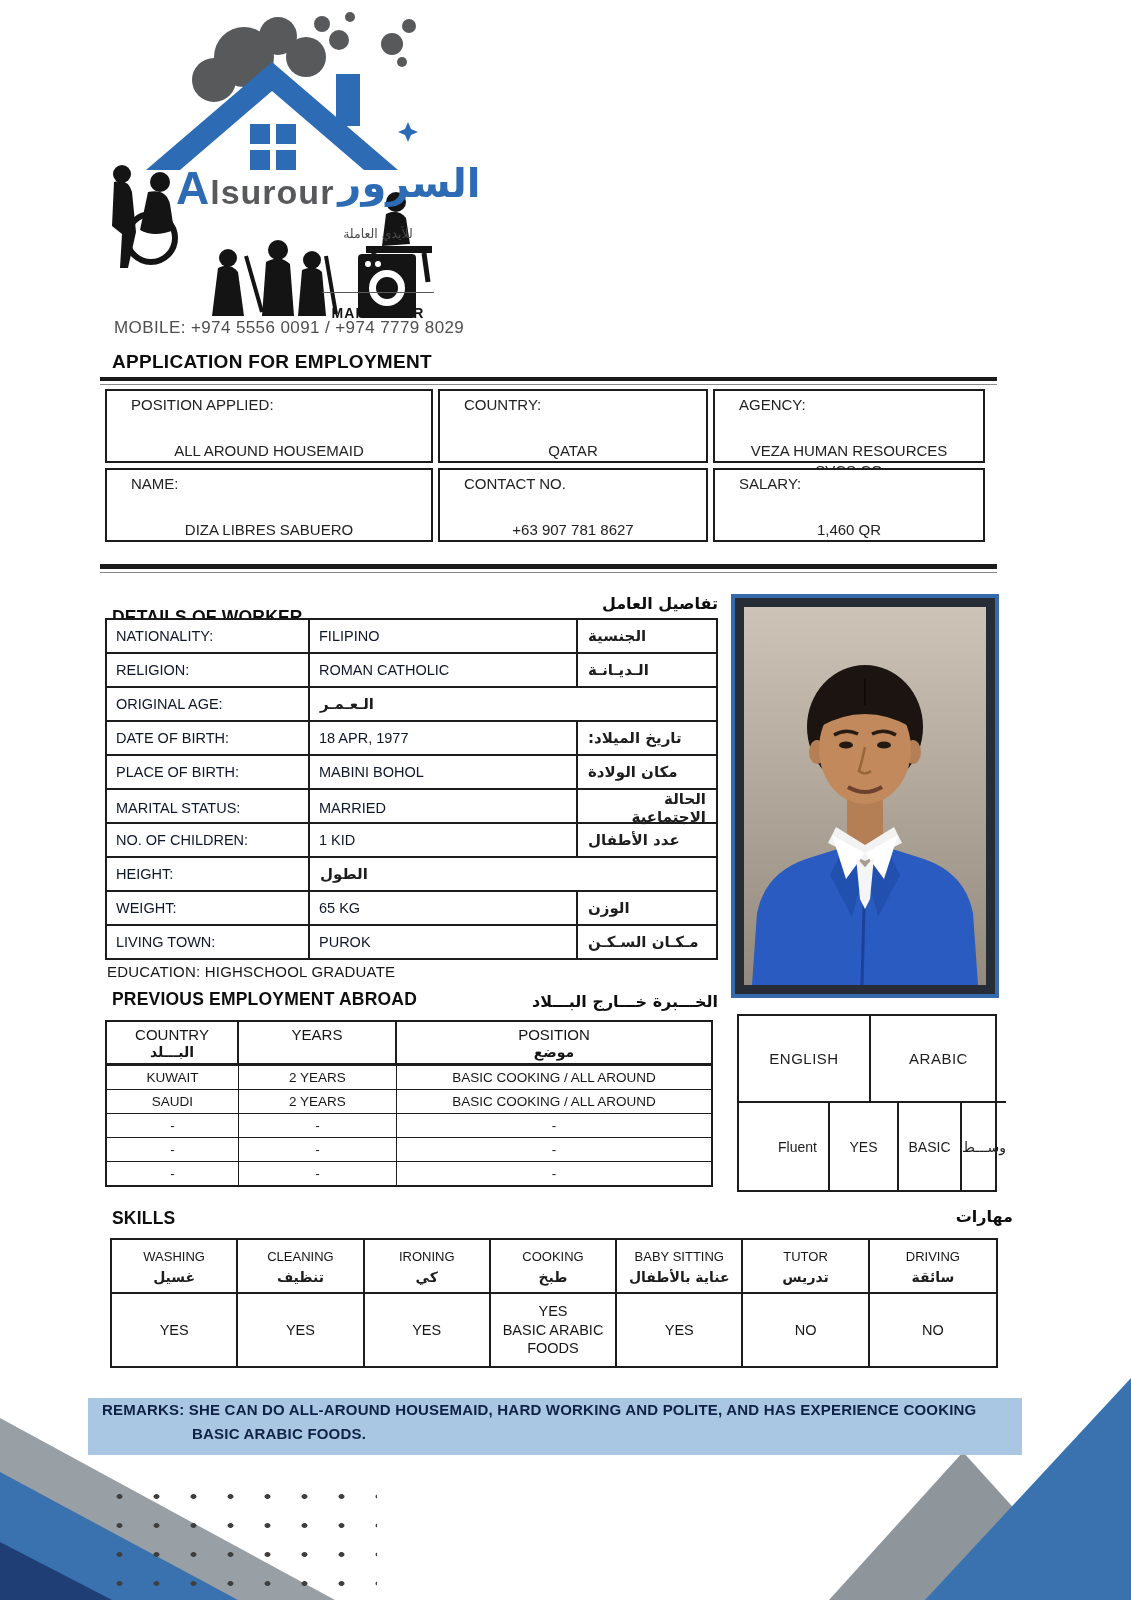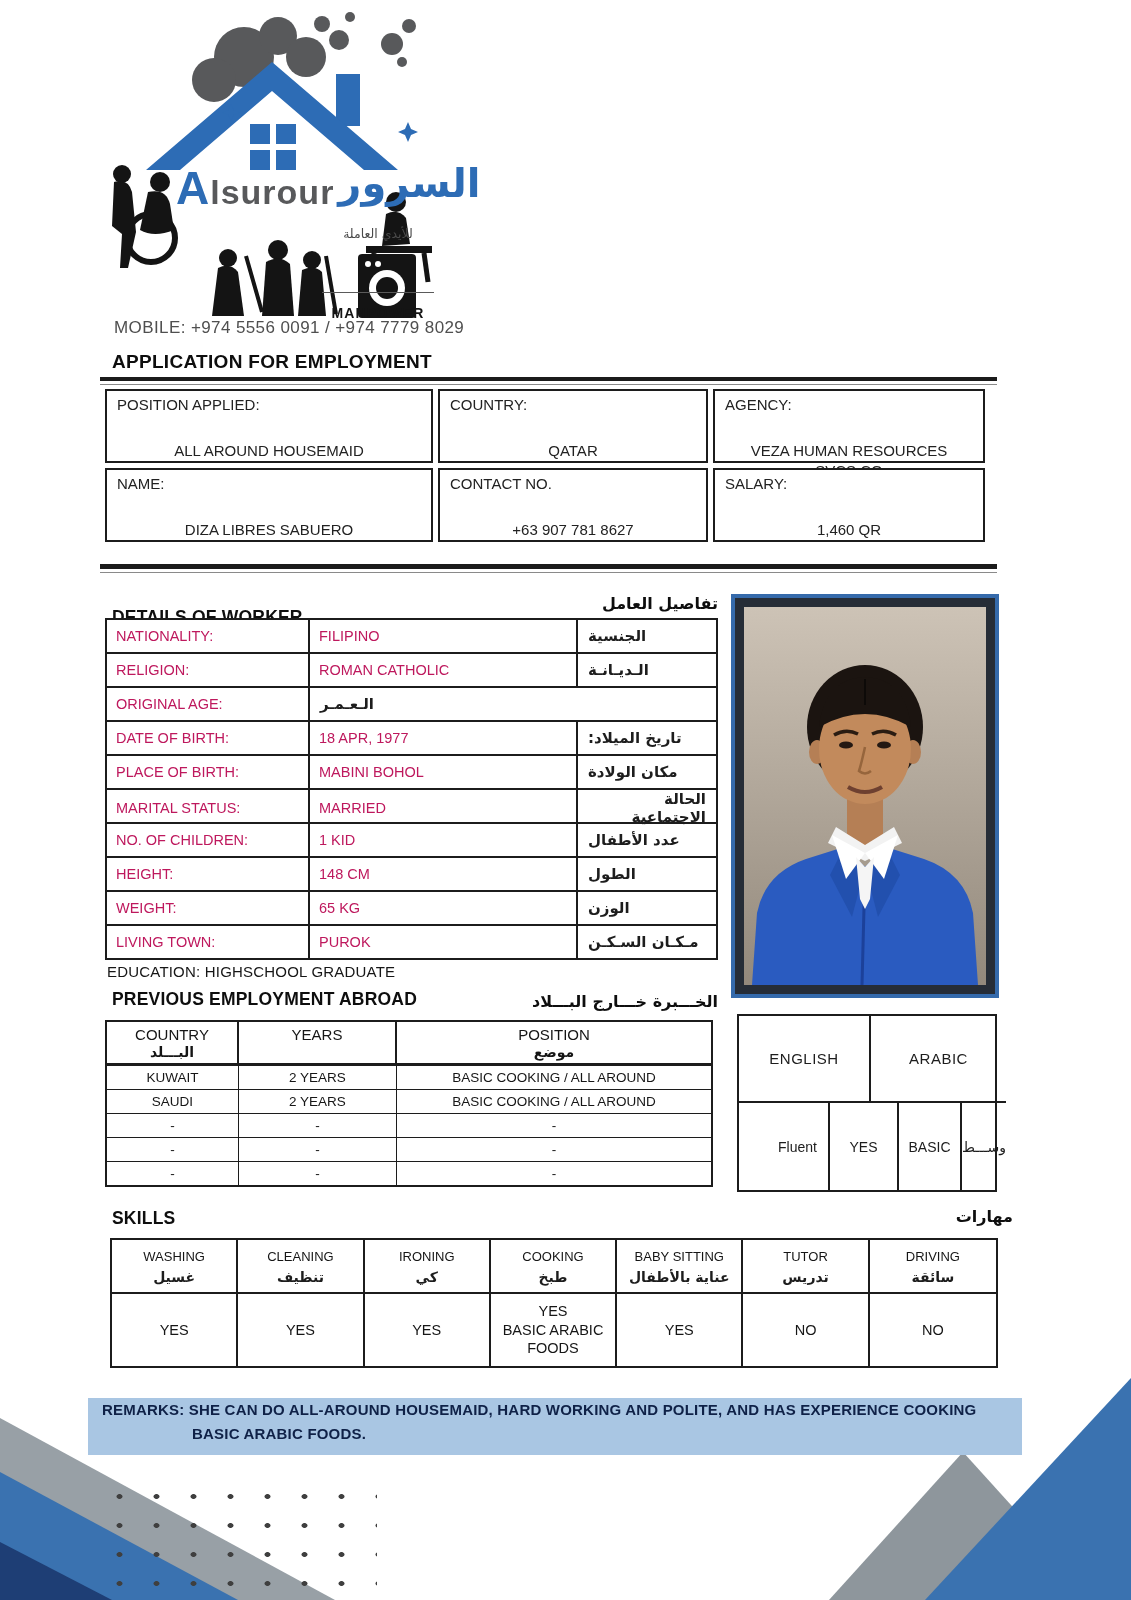--- a/index.html
+++ b/index.html
@@ -23,37 +23,37 @@
   .mobile{position:absolute;left:114px;top:318px;font-size:17px;color:#4f4f4f;letter-spacing:.4px;}
 
   .page-title{position:absolute;left:112px;top:351px;font-size:19px;font-weight:bold;
               letter-spacing:.3px;color:#0e0e0e;}
   .title-rule{position:absolute;left:100px;top:377px;width:897px;height:3px;
               border-top:4px solid #1b1b1b;border-bottom:1px solid #8a8a8a;}
 
   
   .app-table{position:absolute;left:105px;top:389px;width:888px;display:grid;
              grid-template-columns:328px 270px 272px;grid-auto-rows:74px;gap:5px;}
-  .app-cell{border:2px solid #1c1c1c;padding:5px 10px;display:flex;flex-direction:column;background:#fff;gap:28px;}
+  .app-cell{border:2px solid #1c1c1c;padding:5px 24px;display:flex;flex-direction:column;background:#fff;gap:28px;}
   .cell-label{font-size:15px;color:#222;}
   .cell-value{flex:1;display:flex;align-items:center;justify-content:center;text-align:center;
               font-size:15px;color:#222;white-space:pre-line;line-height:1.35;}
 
   .divider{position:absolute;left:100px;top:564px;width:897px;height:3px;
            border-top:5px solid #1b1b1b;border-bottom:1px solid #8a8a8a;}
 
   
   .sec-title{position:absolute;font-size:17.5px;font-weight:bold;color:#0e0e0e;letter-spacing:.2px;}
   .sec-title-ar{position:absolute;font-size:16px;font-weight:bold;color:#0e0e0e;text-align:right;}
   .details-table{position:absolute;left:105px;top:618px;width:613px;border:2px solid #1c1c1c;
                  box-sizing:border-box;background:#fff;}
   .d-row{display:grid;grid-template-columns:203px 268px 1fr;border-bottom:2px solid #1c1c1c;height:32px;}
   .d-row:last-child{border-bottom:none;}
   .d-label,.d-value{border-right:2px solid #1c1c1c;display:flex;align-items:center;
-                    padding:0 9px;font-size:14.5px;color:#be185d;}
+                    padding:0 9px;font-size:14.5px;color:#0f172a;}
   .d-ar{display:flex;align-items:center;justify-content:flex-end;padding:0 10px;font-size:15px;
         font-weight:bold;}
   .education{position:absolute;left:107px;top:963px;font-size:15px;color:#161616;letter-spacing:.2px;}
 
   
   .photo-frame{position:absolute;left:731px;top:594px;width:268px;height:404px;box-sizing:border-box;
                background:#262d37;border:4px solid #356aab;padding:9px;}
   .photo-frame svg{width:100%;height:100%;display:block;}
 
   
@@ -244,21 +244,20 @@
       <div class="d-value">MARRIED</div>
       <div class="d-ar ar">الحالة الاجتماعية</div>
     </div>
     <div class="d-row">
       <div class="d-label">NO. OF CHILDREN:</div>
       <div class="d-value">1 KID</div>
       <div class="d-ar ar">عدد الأطفال</div>
     </div>
     <div class="d-row">
       <div class="d-label">HEIGHT:</div>
-      <div class="d-value">148 CM</div>
       <div class="d-ar ar">الطول</div>
     </div>
     <div class="d-row">
       <div class="d-label">WEIGHT:</div>
       <div class="d-value">65 KG</div>
       <div class="d-ar ar">الوزن</div>
     </div>
     <div class="d-row">
       <div class="d-label">LIVING TOWN:</div>
       <div class="d-value">PUROK</div>

